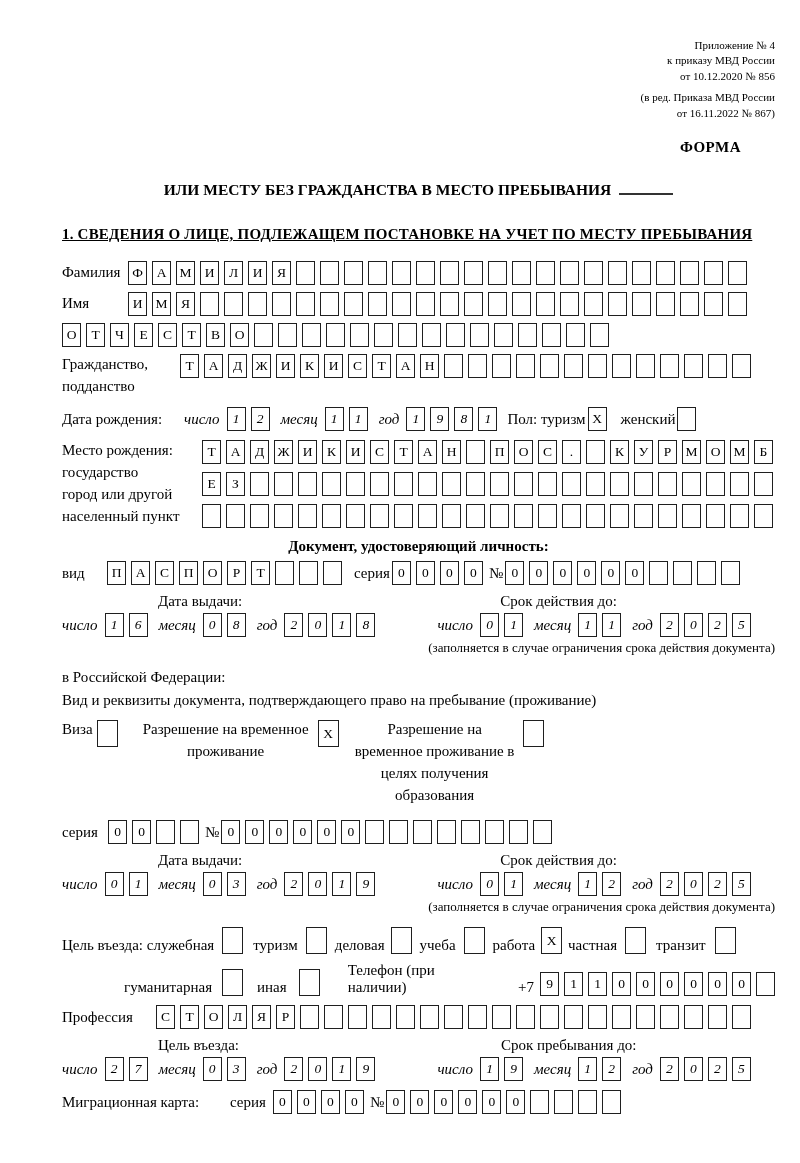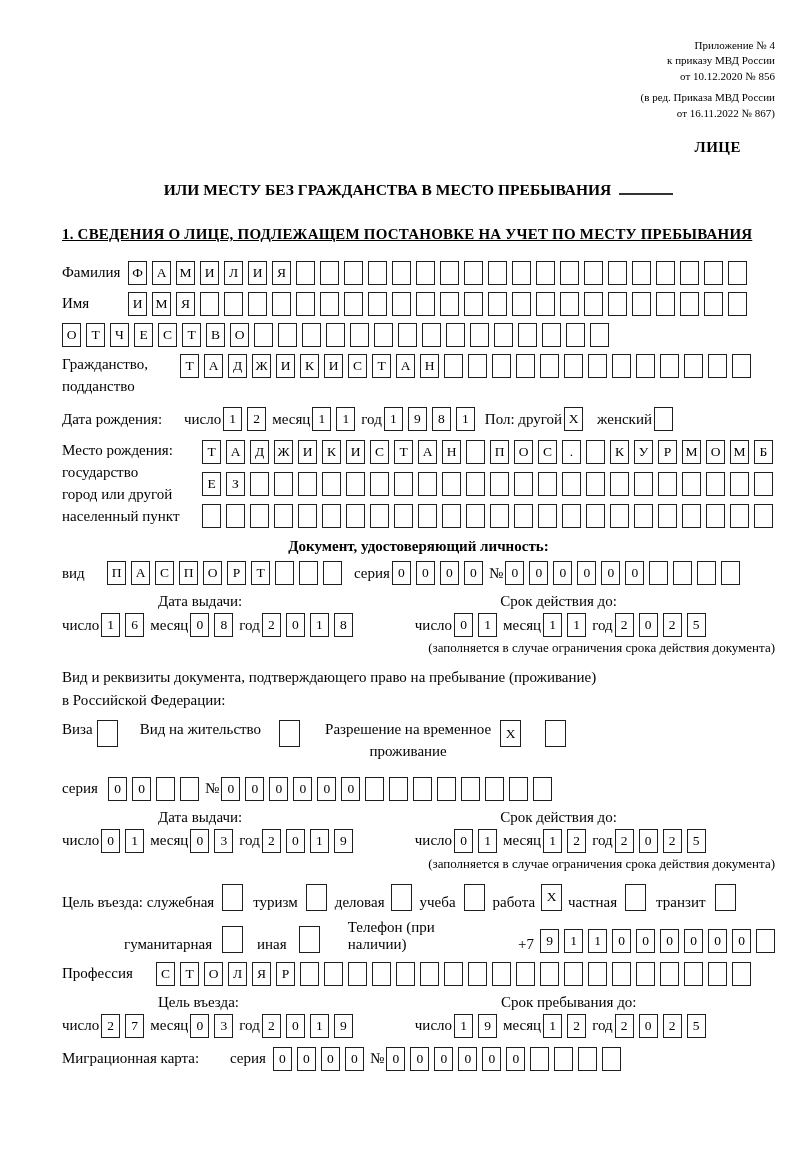--- a/index.html
+++ b/index.html
@@ -21,21 +21,21 @@
   .row.top{align-items:flex-start;}
   .lbl{flex:none;line-height:1.45;}
 
   
   .cells{display:flex;gap:5px;flex:none;}
   .cell{flex:none;width:19px;height:24px;box-sizing:border-box;border:1.6px solid #1f1f1f;display:flex;align-items:center;justify-content:center;font-size:13.5px;font-family:"Liberation Serif",serif;background:#fff;}
   .cellcol .cells{margin-bottom:8px;}
   .big .cell{width:21px;height:27px;}
 
   
-  .dgroup{display:inline-flex;align-items:center;flex:none;}
+  .dgroup{display:inline-flex;align-items:center;gap:5px;flex:none;font-style:italic;}
   .dlbl{margin:0 2px 0 6px;}
   .dlbl.first{margin-left:0;}
 
   .center-bold{text-align:center;font-weight:bold;margin-top:10px;font-size:15px;}
   .subhead-row{display:flex;margin-top:8px;font-size:15px;text-align:right;}
   .note{font-size:13px;text-align:right;margin-top:3px;}
   .para{margin-top:10px;line-height:1.5;}
 
   
   .ck-row{display:flex;align-items:flex-start;margin-top:8px;}
@@ -54,21 +54,21 @@
 
   <div class="appendix">
     <div>Приложение № 4</div>
     <div>к приказу МВД России</div>
     <div>от 10.12.2020 № 856</div>
     <div class="grp2">
       <div>(в ред. Приказа МВД России</div>
       <div>от 16.11.2022 № 867)</div>
     </div>
   </div>
-  <div class="forma">ЛИЦЕ</div>
+  <div class="forma">ФОРМА</div>
 
   <div class="title">
     <div><span>ИЛИ МЕСТУ БЕЗ ГРАЖДАНСТВА В МЕСТО ПРЕБЫВАНИЯ</span><span class="title-underline"></span></div>
   </div>
 
   <div class="section-heading">1. СВЕДЕНИЯ О ЛИЦЕ, ПОДЛЕЖАЩЕМ ПОСТАНОВКЕ НА УЧЕТ ПО МЕСТУ ПРЕБЫВАНИЯ</div>
 
   <div class="row" style="margin-top:18px">
     <span class="lbl" style="width:66px">Фамилия</span>
     <span class="cells">
@@ -208,21 +208,21 @@
           <span class="cell">1</span>
         </span>
       <span class="dlbl">год</span>
       <span class="cells">
           <span class="cell">1</span>
           <span class="cell">9</span>
           <span class="cell">8</span>
           <span class="cell">1</span>
         </span>
     </span>
-    <span class="dlbl" style="margin-left:10px">Пол: другой</span>
+    <span class="dlbl" style="margin-left:10px">Пол: туризм</span>
     <span class="cells">
         <span class="cell">X</span>
       </span>
     <span class="dlbl" style="margin-left:14px">женский</span>
     <span class="cells">
         <span class="cell"></span>
       </span>
   </div>
 
   <div class="row top" style="margin-top:9px">
@@ -393,44 +393,39 @@
           <span class="cell">2</span>
           <span class="cell">0</span>
           <span class="cell">2</span>
           <span class="cell">5</span>
         </span>
     </span>
   </div>
   <div class="note">(заполняется в случае ограничения срока действия документа)</div>
 
   <div class="para">
+    <div>в Российской Федерации:</div>
     <div>Вид и реквизиты документа, подтверждающего право на пребывание (проживание)</div>
-    <div>в Российской Федерации:</div>
   </div>
 
   <div class="ck-row">
     <span class="ck-item">
       <span class="cklabel">Виза</span>
       <span class="cells big" style="margin-left:4px">
           <span class="cell"></span>
         </span>
     </span>
-    <span class="ck-item" style="margin-left:22px">
-      <span class="cklabel">Вид на жительство</span>
-      <span class="cells big" style="margin-left:18px">
-          <span class="cell"></span>
-        </span>
-    </span>
     <span class="ck-item" style="margin-left:24px">
       <span class="cklabel c2">Разрешение на временное проживание</span>
       <span class="cells big">
           <span class="cell">X</span>
         </span>
     </span>
     <span class="ck-item" style="margin-left:16px">
+      <span class="cklabel c3">Разрешение на временное проживание в целях получения образования</span>
       <span class="cells big">
           <span class="cell"></span>
         </span>
     </span>
   </div>
 
   <div class="row" style="margin-top:14px">
     <span class="lbl" style="width:46px">серия</span>
     <span class="cells">
         <span class="cell">0</span>

